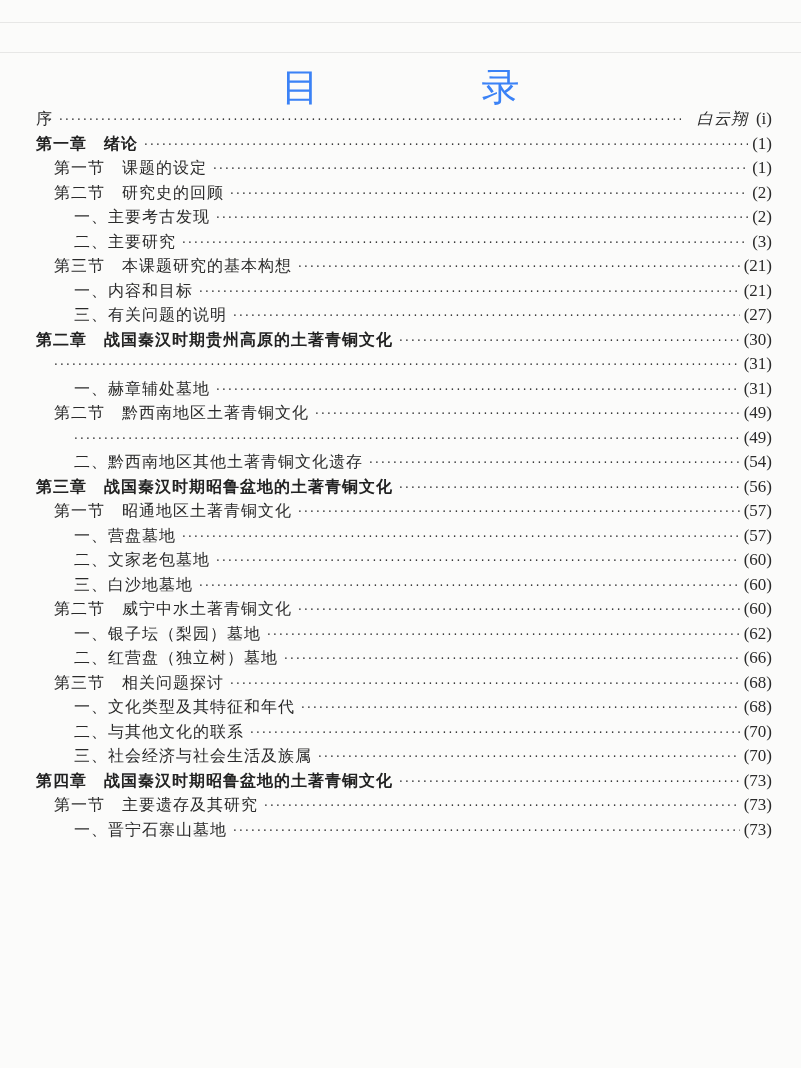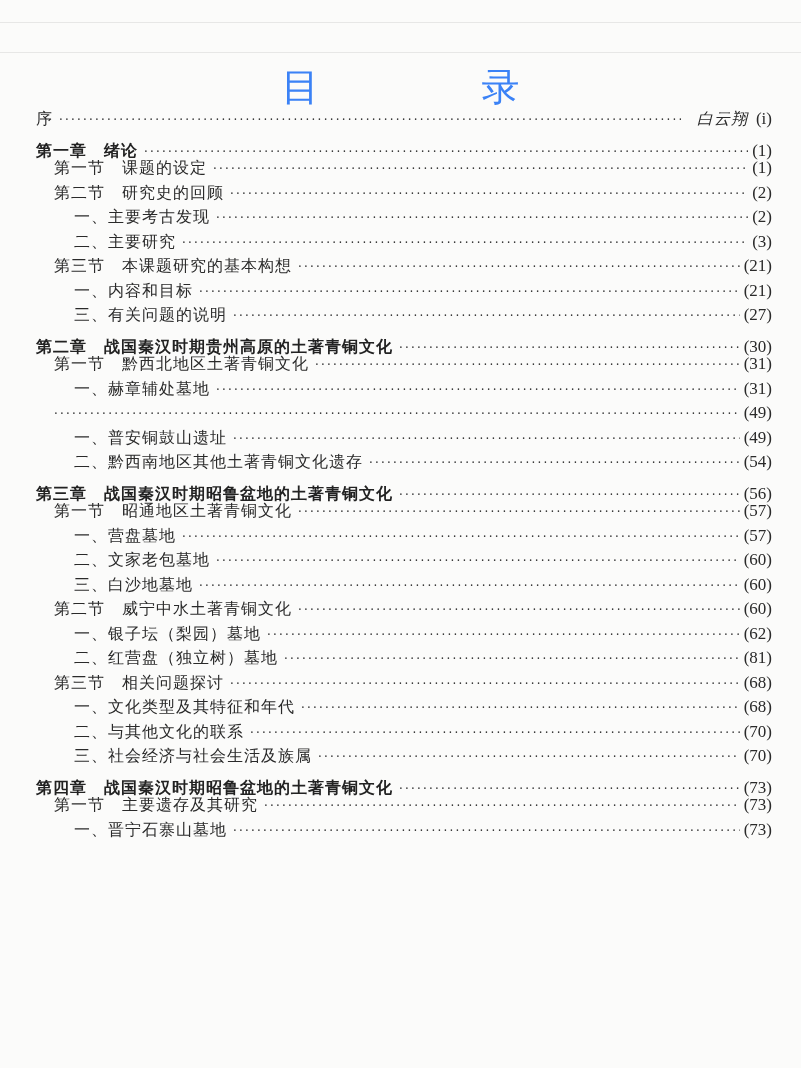--- a/index.html
+++ b/index.html
@@ -49,21 +49,20 @@
     font-size: 16px;
     white-space: nowrap;
   }
   .toc-row.level-0 { padding-left: 0; }
   .toc-row.level-1 { padding-left: 18px; }
   .toc-row.level-2 { padding-left: 38px; }
   .toc-row.chapter .label {
     font-family: Liberation Sans, sans-serif;
     font-weight: bold;
     color: #222;
-    margin-top: 7px;
   }
   .label {
     flex: 0 0 auto;
     letter-spacing: 1px;
     padding-right: 6px;
   }
   .leader {
     flex: 1 1 auto;
     overflow: hidden;
     color: #333;
@@ -142,35 +141,34 @@
       <span class="label">三、有关问题的说明</span>
       <span class="leader"></span>
       <span class="page">(27)</span>
     </div>
     <div class="toc-row level-0 chapter">
       <span class="label">第二章　战国秦汉时期贵州高原的土著青铜文化</span>
       <span class="leader"></span>
       <span class="page">(30)</span>
     </div>
     <div class="toc-row level-1">
-      <span class="label">第一节　黔西北地区土著青铜文化</span>
       <span class="leader"></span>
       <span class="page">(31)</span>
     </div>
     <div class="toc-row level-2">
       <span class="label">一、赫章辅处墓地</span>
       <span class="leader"></span>
       <span class="page">(31)</span>
     </div>
     <div class="toc-row level-1">
+      <span class="label">第二节　黔西南地区土著青铜文化</span>
       <span class="leader"></span>
       <span class="page">(49)</span>
     </div>
     <div class="toc-row level-2">
-      <span class="label">一、普安铜鼓山遗址</span>
       <span class="leader"></span>
       <span class="page">(49)</span>
     </div>
     <div class="toc-row level-2">
       <span class="label">二、黔西南地区其他土著青铜文化遗存</span>
       <span class="leader"></span>
       <span class="page">(54)</span>
     </div>
     <div class="toc-row level-0 chapter">
       <span class="label">第三章　战国秦汉时期昭鲁盆地的土著青铜文化</span>
@@ -203,21 +201,21 @@
       <span class="page">(60)</span>
     </div>
     <div class="toc-row level-2">
       <span class="label">一、银子坛（梨园）墓地</span>
       <span class="leader"></span>
       <span class="page">(62)</span>
     </div>
     <div class="toc-row level-2">
       <span class="label">二、红营盘（独立树）墓地</span>
       <span class="leader"></span>
-      <span class="page">(81)</span>
+      <span class="page">(66)</span>
     </div>
     <div class="toc-row level-1">
       <span class="label">第三节　相关问题探讨</span>
       <span class="leader"></span>
       <span class="page">(68)</span>
     </div>
     <div class="toc-row level-2">
       <span class="label">一、文化类型及其特征和年代</span>
       <span class="leader"></span>
       <span class="page">(68)</span>

